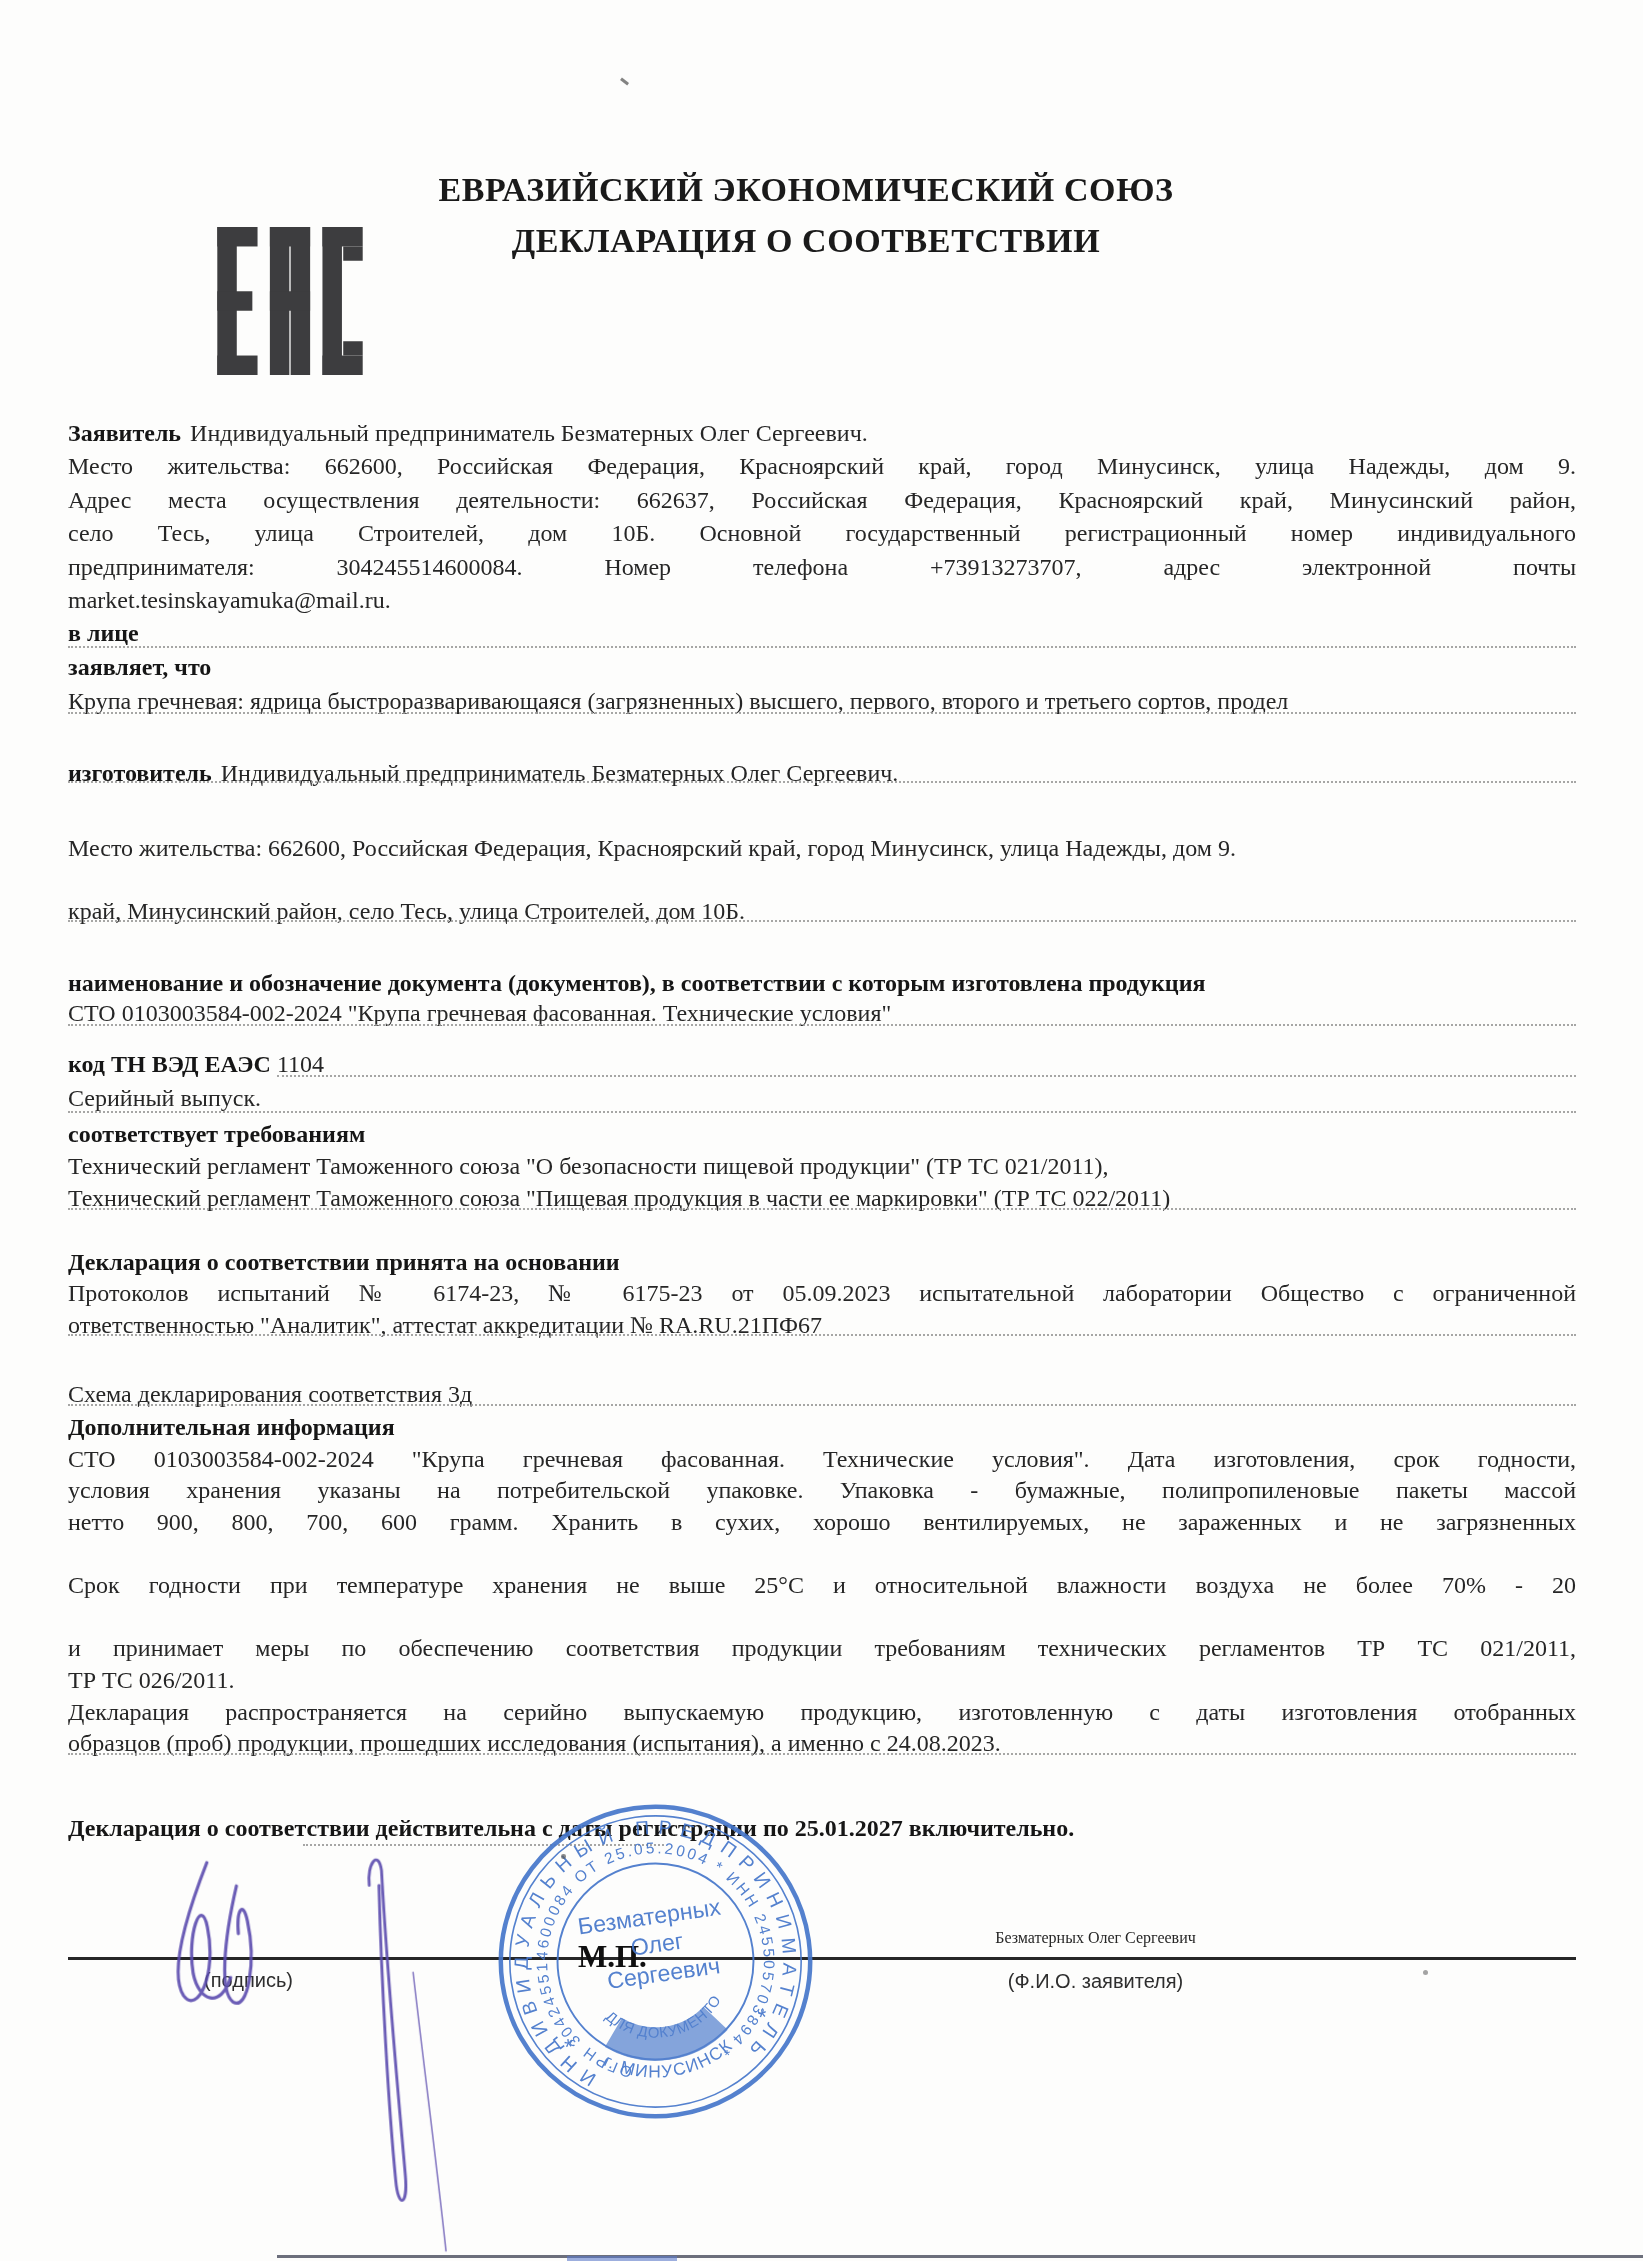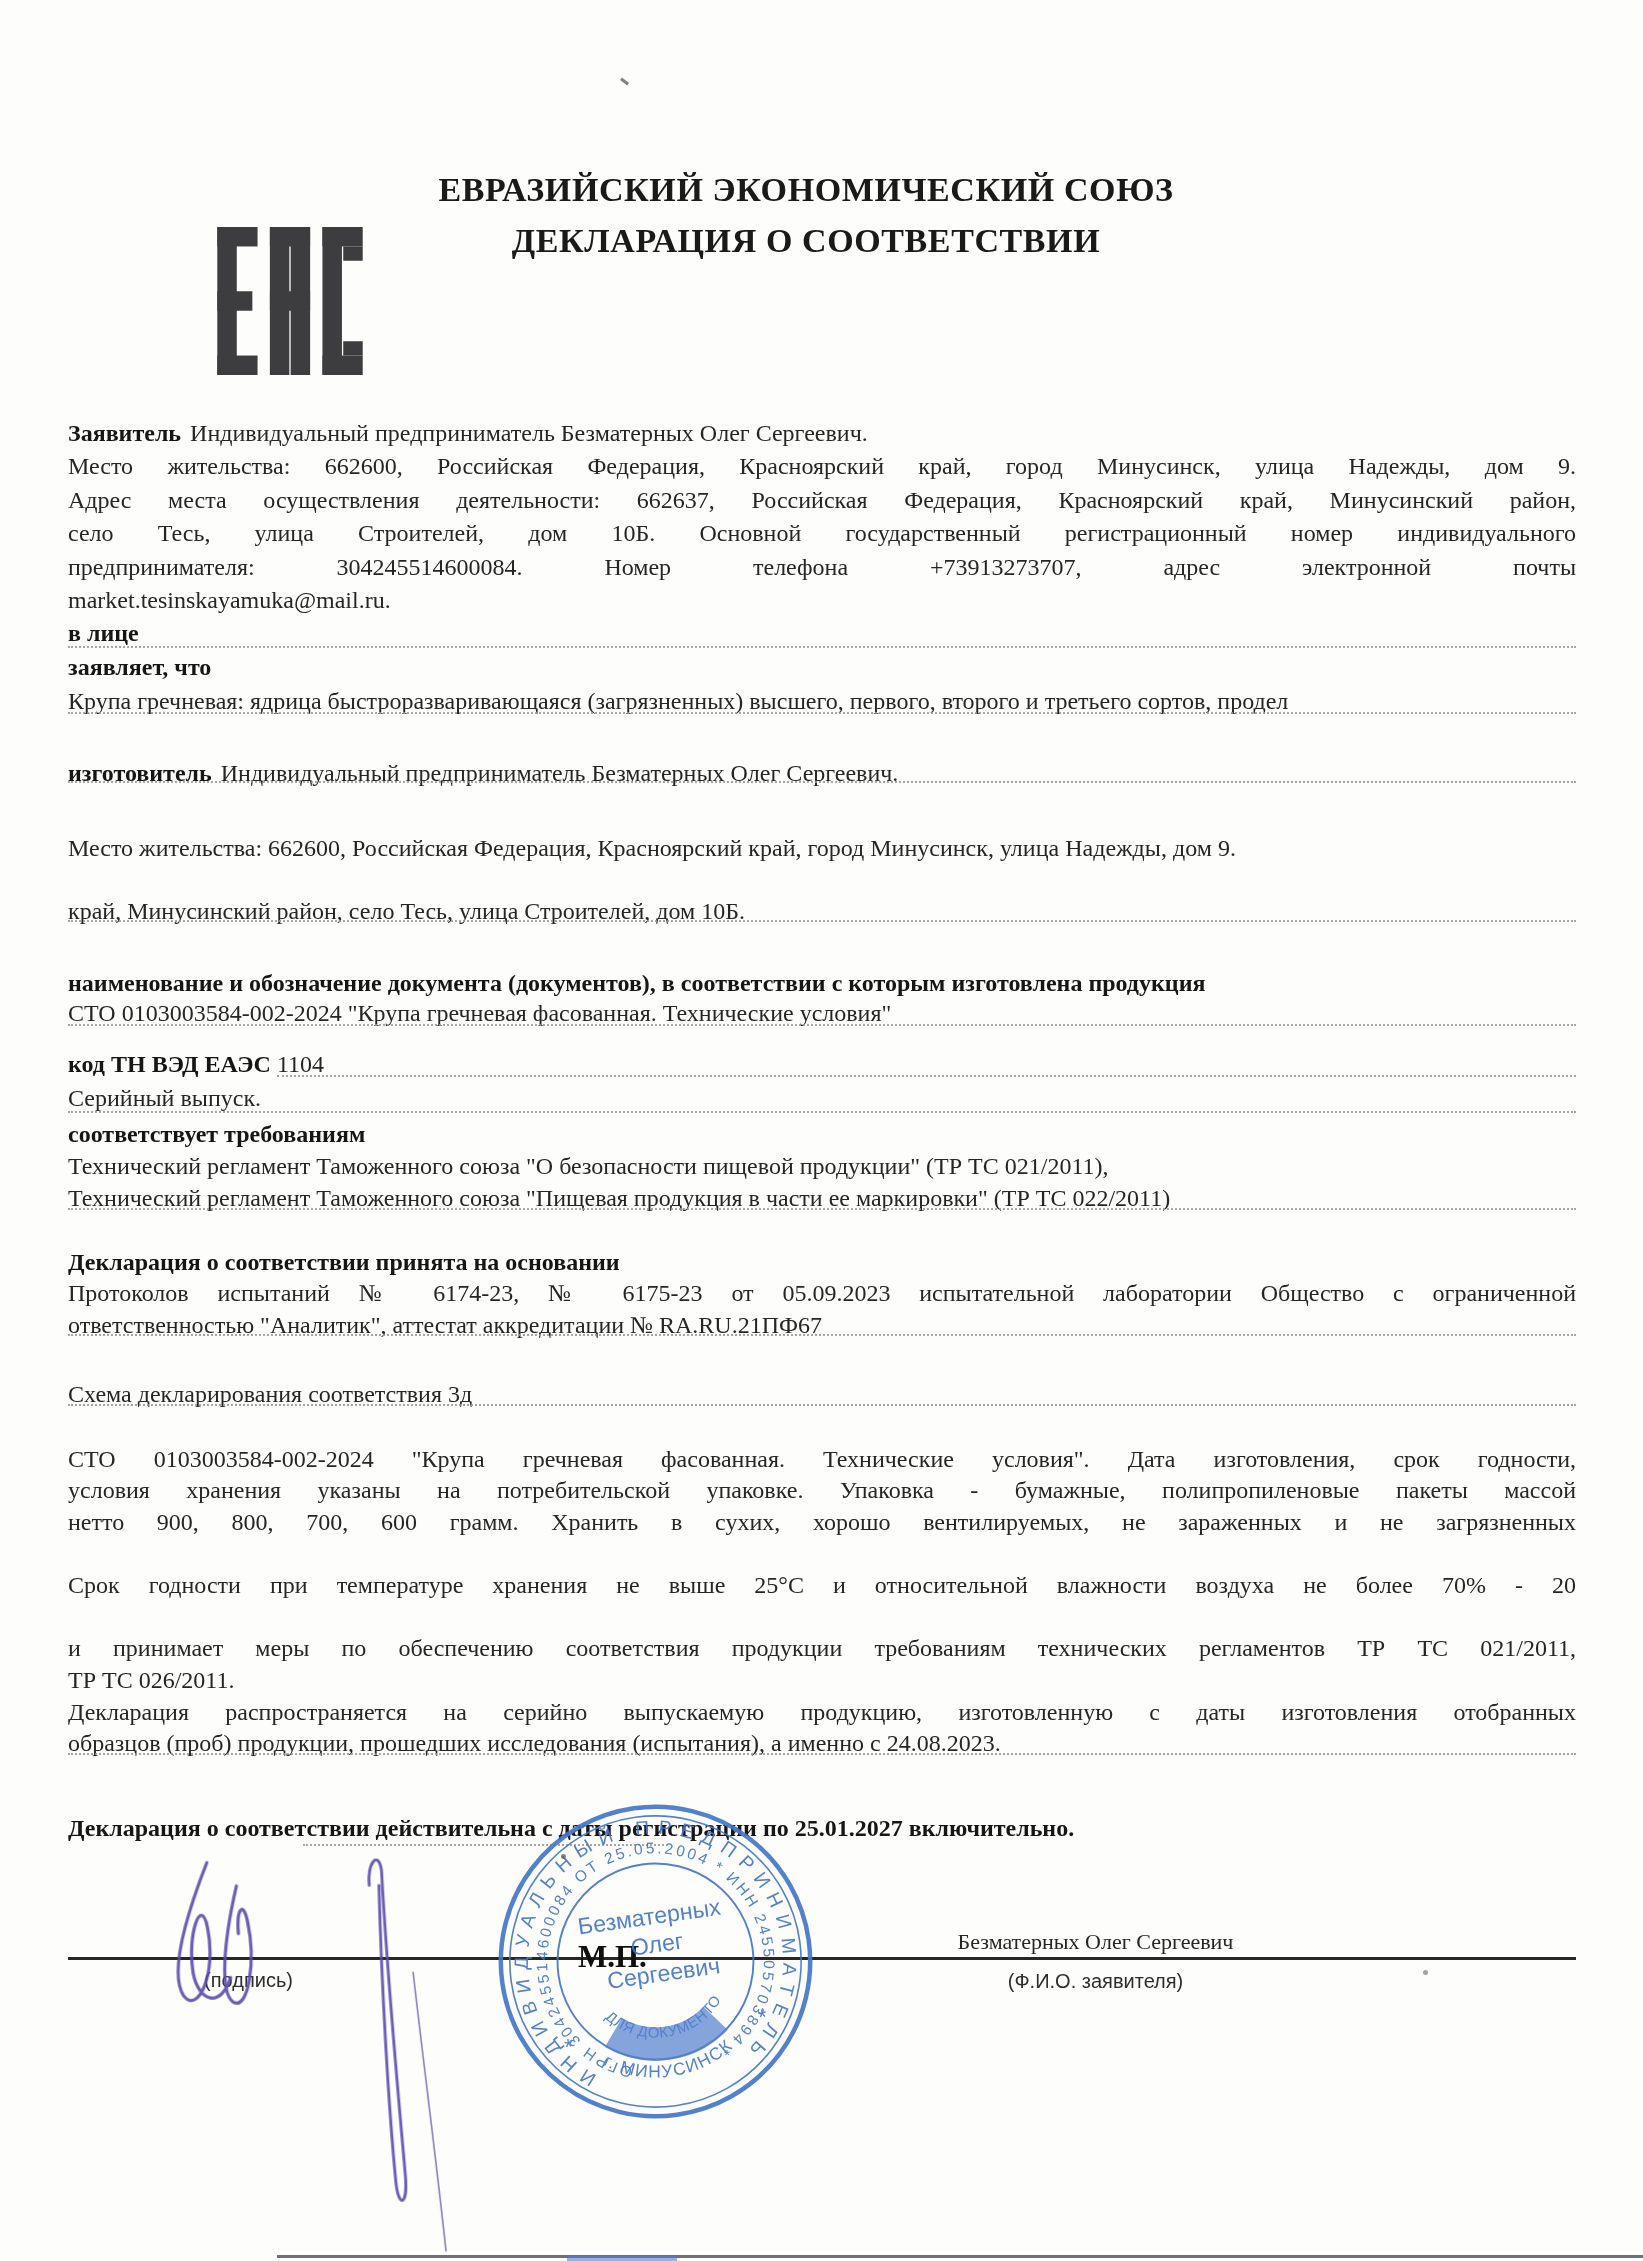--- a/index.html
+++ b/index.html
@@ -10,21 +10,21 @@
   .t{position:absolute;left:68px;width:1508px;font-size:24px;line-height:30px;white-space:nowrap;}
   .jl{white-space:normal;text-align:justify;text-align-last:justify;}
   .b{font-weight:bold;color:#161616;}
   .b.sp{margin-right:9px;}
   .title{position:absolute;left:68px;width:1476px;text-align:center;
          font-weight:bold;font-size:34px;letter-spacing:0.6px;color:#1a1a1a;white-space:nowrap;}
   .rule{position:absolute;height:0;border-bottom:2.6px dotted #979797;opacity:.85;}
   .solidline{position:absolute;background:#272727;height:3.2px;}
   .cap{position:absolute;font-family:"Liberation Sans","DejaVu Sans",sans-serif;
        font-size:20px;color:#2e2e2e;text-align:center;}
-  .fio-name{position:absolute;left:728px;top:1929px;width:735px;text-align:center;font-size:22px;}
+  .fio-name{position:absolute;left:728px;top:1929px;width:735px;text-align:center;font-size:16px;}
   .mp{position:absolute;left:578px;top:1939px;font-size:31px;font-weight:bold;color:#101010;}
   .logo{position:absolute;left:217px;top:227px;}
   .stamp{position:absolute;left:486px;top:1792px;opacity:.92;}
   .stamp text{font-family:"Liberation Sans","DejaVu Sans",sans-serif;fill:#4677cb;}
   .sig{position:absolute;left:110px;top:1824px;}
   .speck{position:absolute;background:#5a5a5a;}
   .tnved-val{position:absolute;left:209px;}
 </style>
 </head>
 <body>
@@ -88,20 +88,21 @@
   <div class="rule" style="top:1208px;left:68px;width:1508px"></div>
 
   <div class="t b" style="top:1247px">Декларация о соответствии принята на основании</div>
   <div class="t jl" style="top:1278px">Протоколов испытаний № 6174-23, № 6175-23 от 05.09.2023 испытательной лаборатории Общество с ограниченной</div>
   <div class="t" style="top:1310px">ответственностью "Аналитик", аттестат аккредитации № RA.RU.21ПФ67</div>
   <div class="rule" style="top:1334px;left:68px;width:1508px"></div>
 
   <div class="t" style="top:1379px">Схема декларирования соответствия 3д</div>
   <div class="rule" style="top:1404px;left:68px;width:1508px"></div>
 
+  <div class="t b" style="top:1412px">Дополнительная информация</div>
   <div class="t jl" style="top:1444px">СТО 0103003584-002-2024 "Крупа гречневая фасованная. Технические условия". Дата изготовления, срок годности,</div>
   <div class="t jl" style="top:1475px">условия хранения указаны на потребительской упаковке. Упаковка - бумажные, полипропиленовые пакеты массой</div>
   <div class="t jl" style="top:1507px">нетто 900, 800, 700, 600 грамм. Хранить в сухих, хорошо вентилируемых, не зараженных и не загрязненных</div>
   <div class="t jl" style="top:1570px">Срок годности при температуре хранения не выше 25°С и относительной влажности воздуха не более 70% - 20</div>
   <div class="t jl" style="top:1633px">и принимает меры по обеспечению соответствия продукции требованиям технических регламентов ТР ТС 021/2011,</div>
   <div class="t" style="top:1665px">ТР ТС 026/2011.</div>
 
   <div class="t jl" style="top:1697px">Декларация распространяется на серийно выпускаемую продукцию, изготовленную с даты изготовления отобранных</div>
   <div class="t" style="top:1728px">образцов (проб) продукции, прошедших исследования (испытания), а именно с 24.08.2023.</div>
   <div class="rule" style="top:1753px;left:68px;width:1508px"></div>

